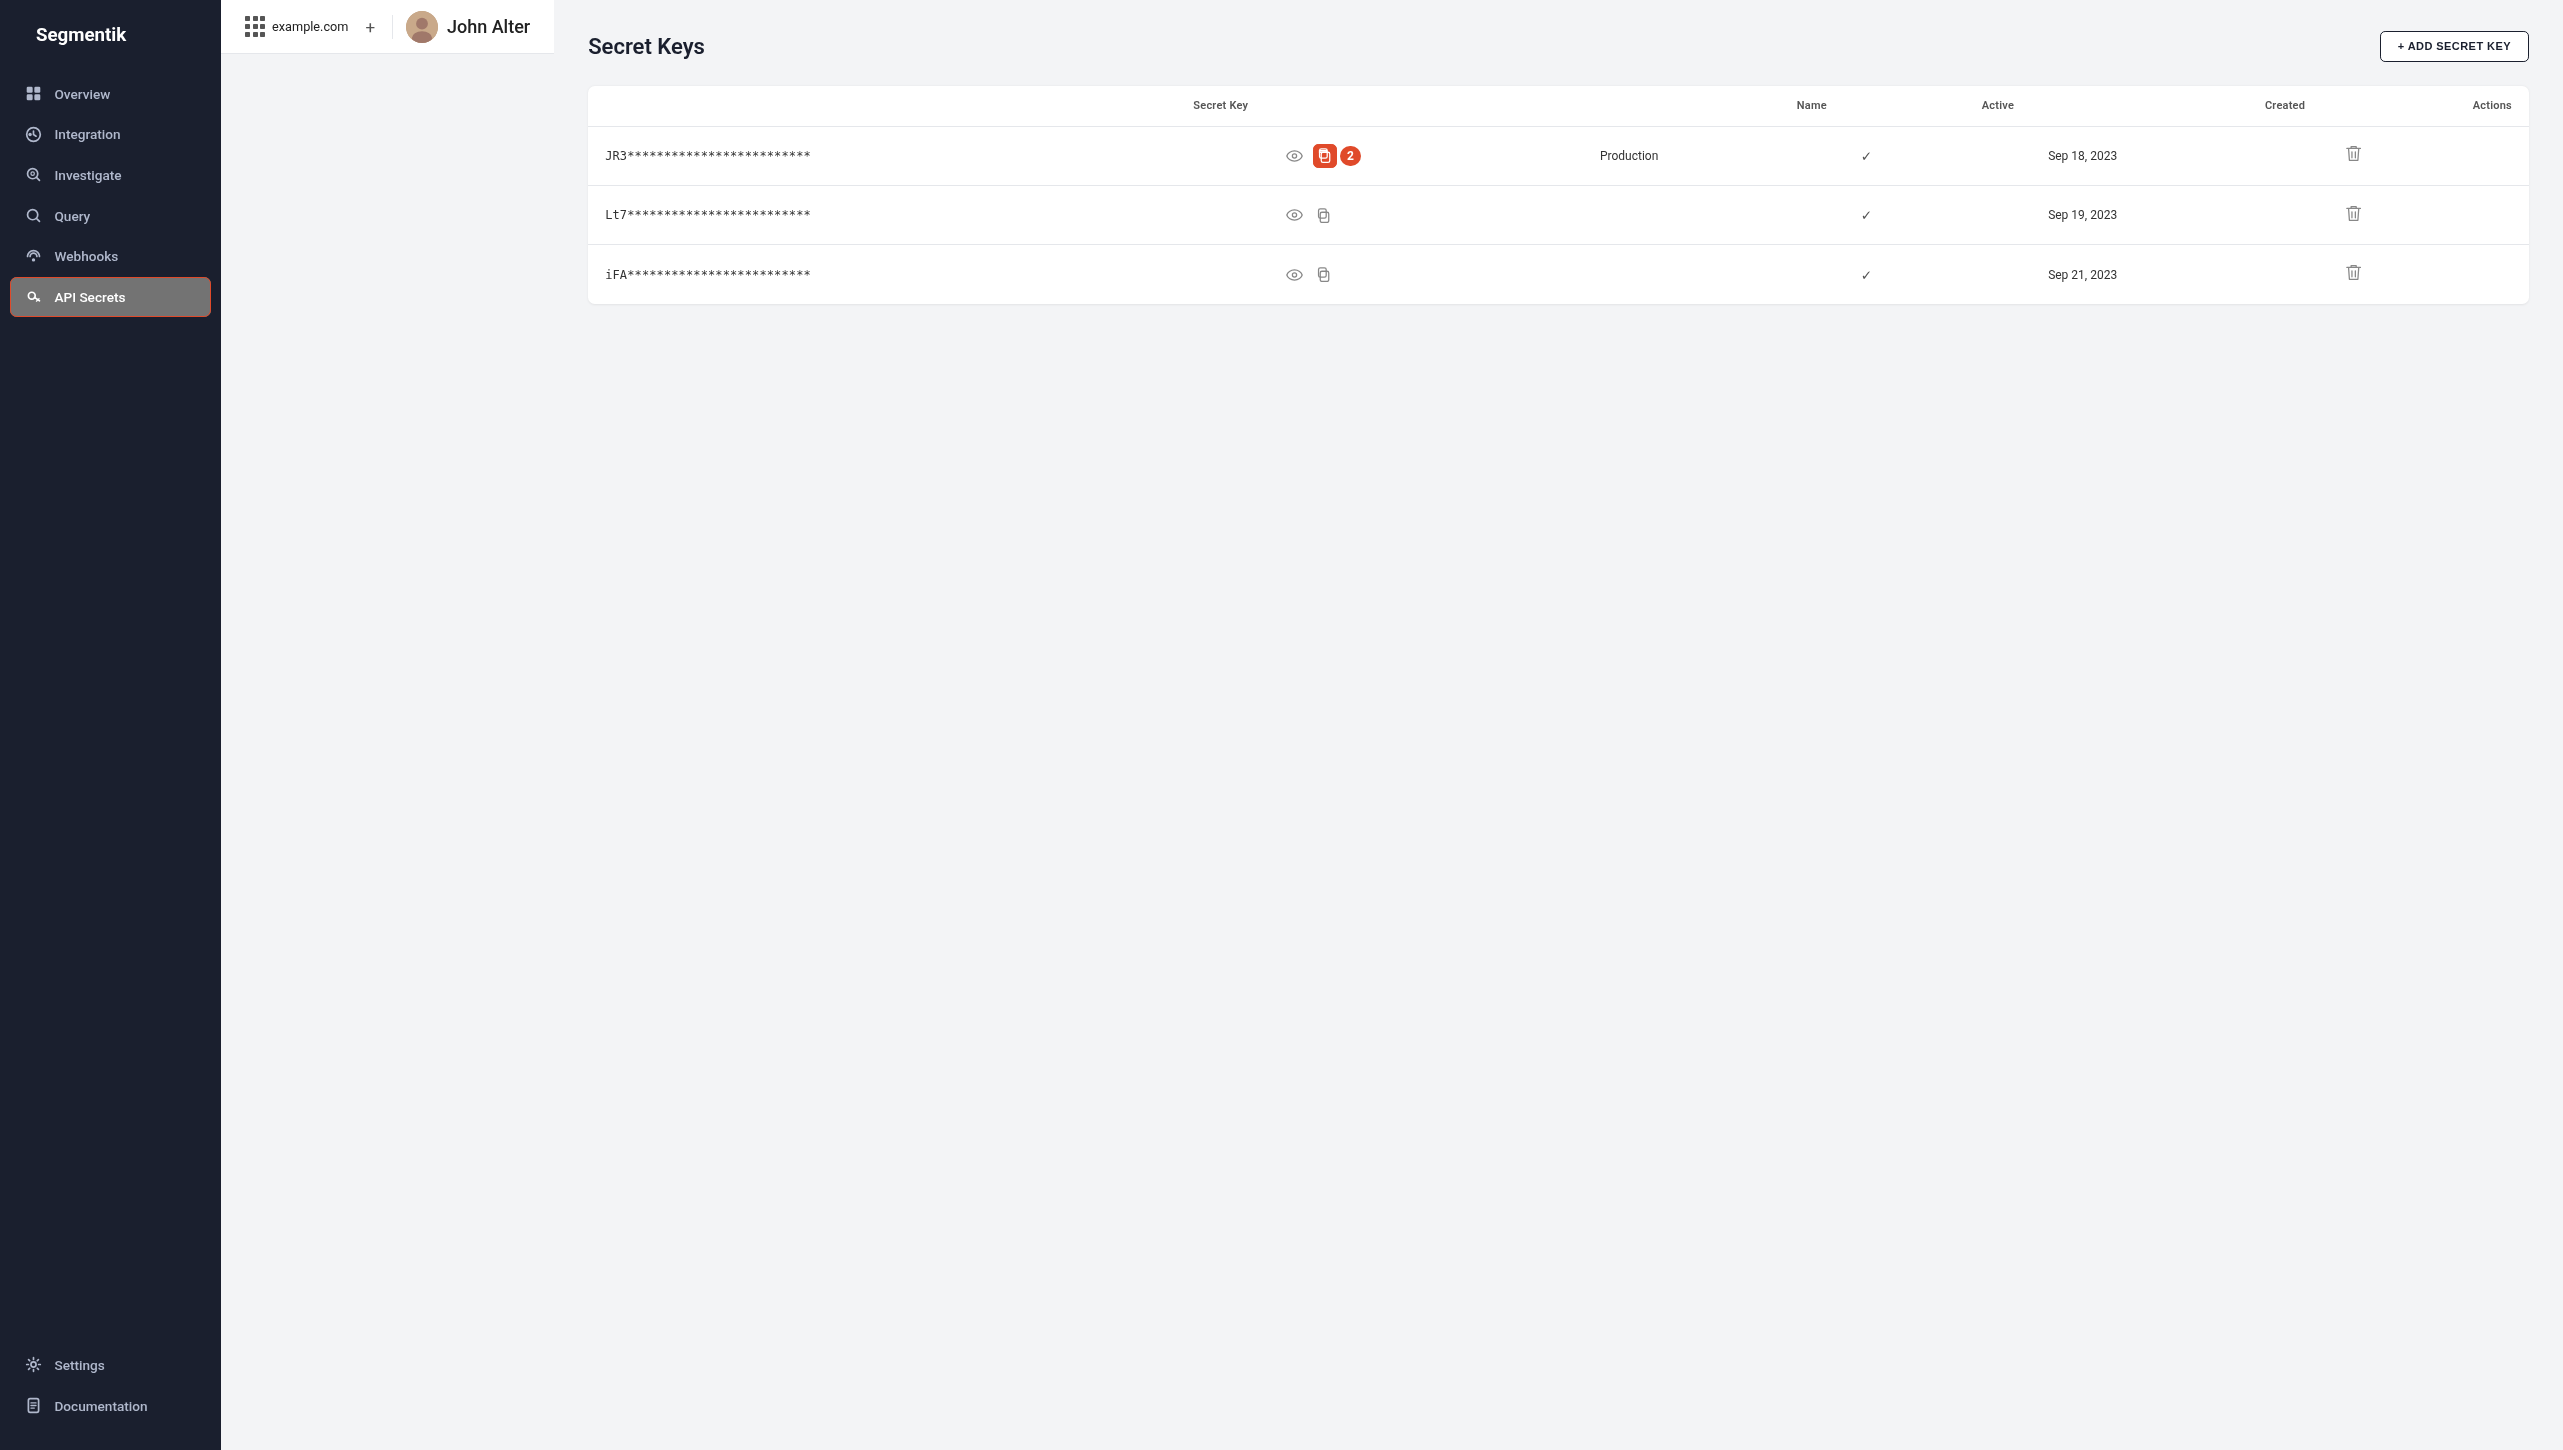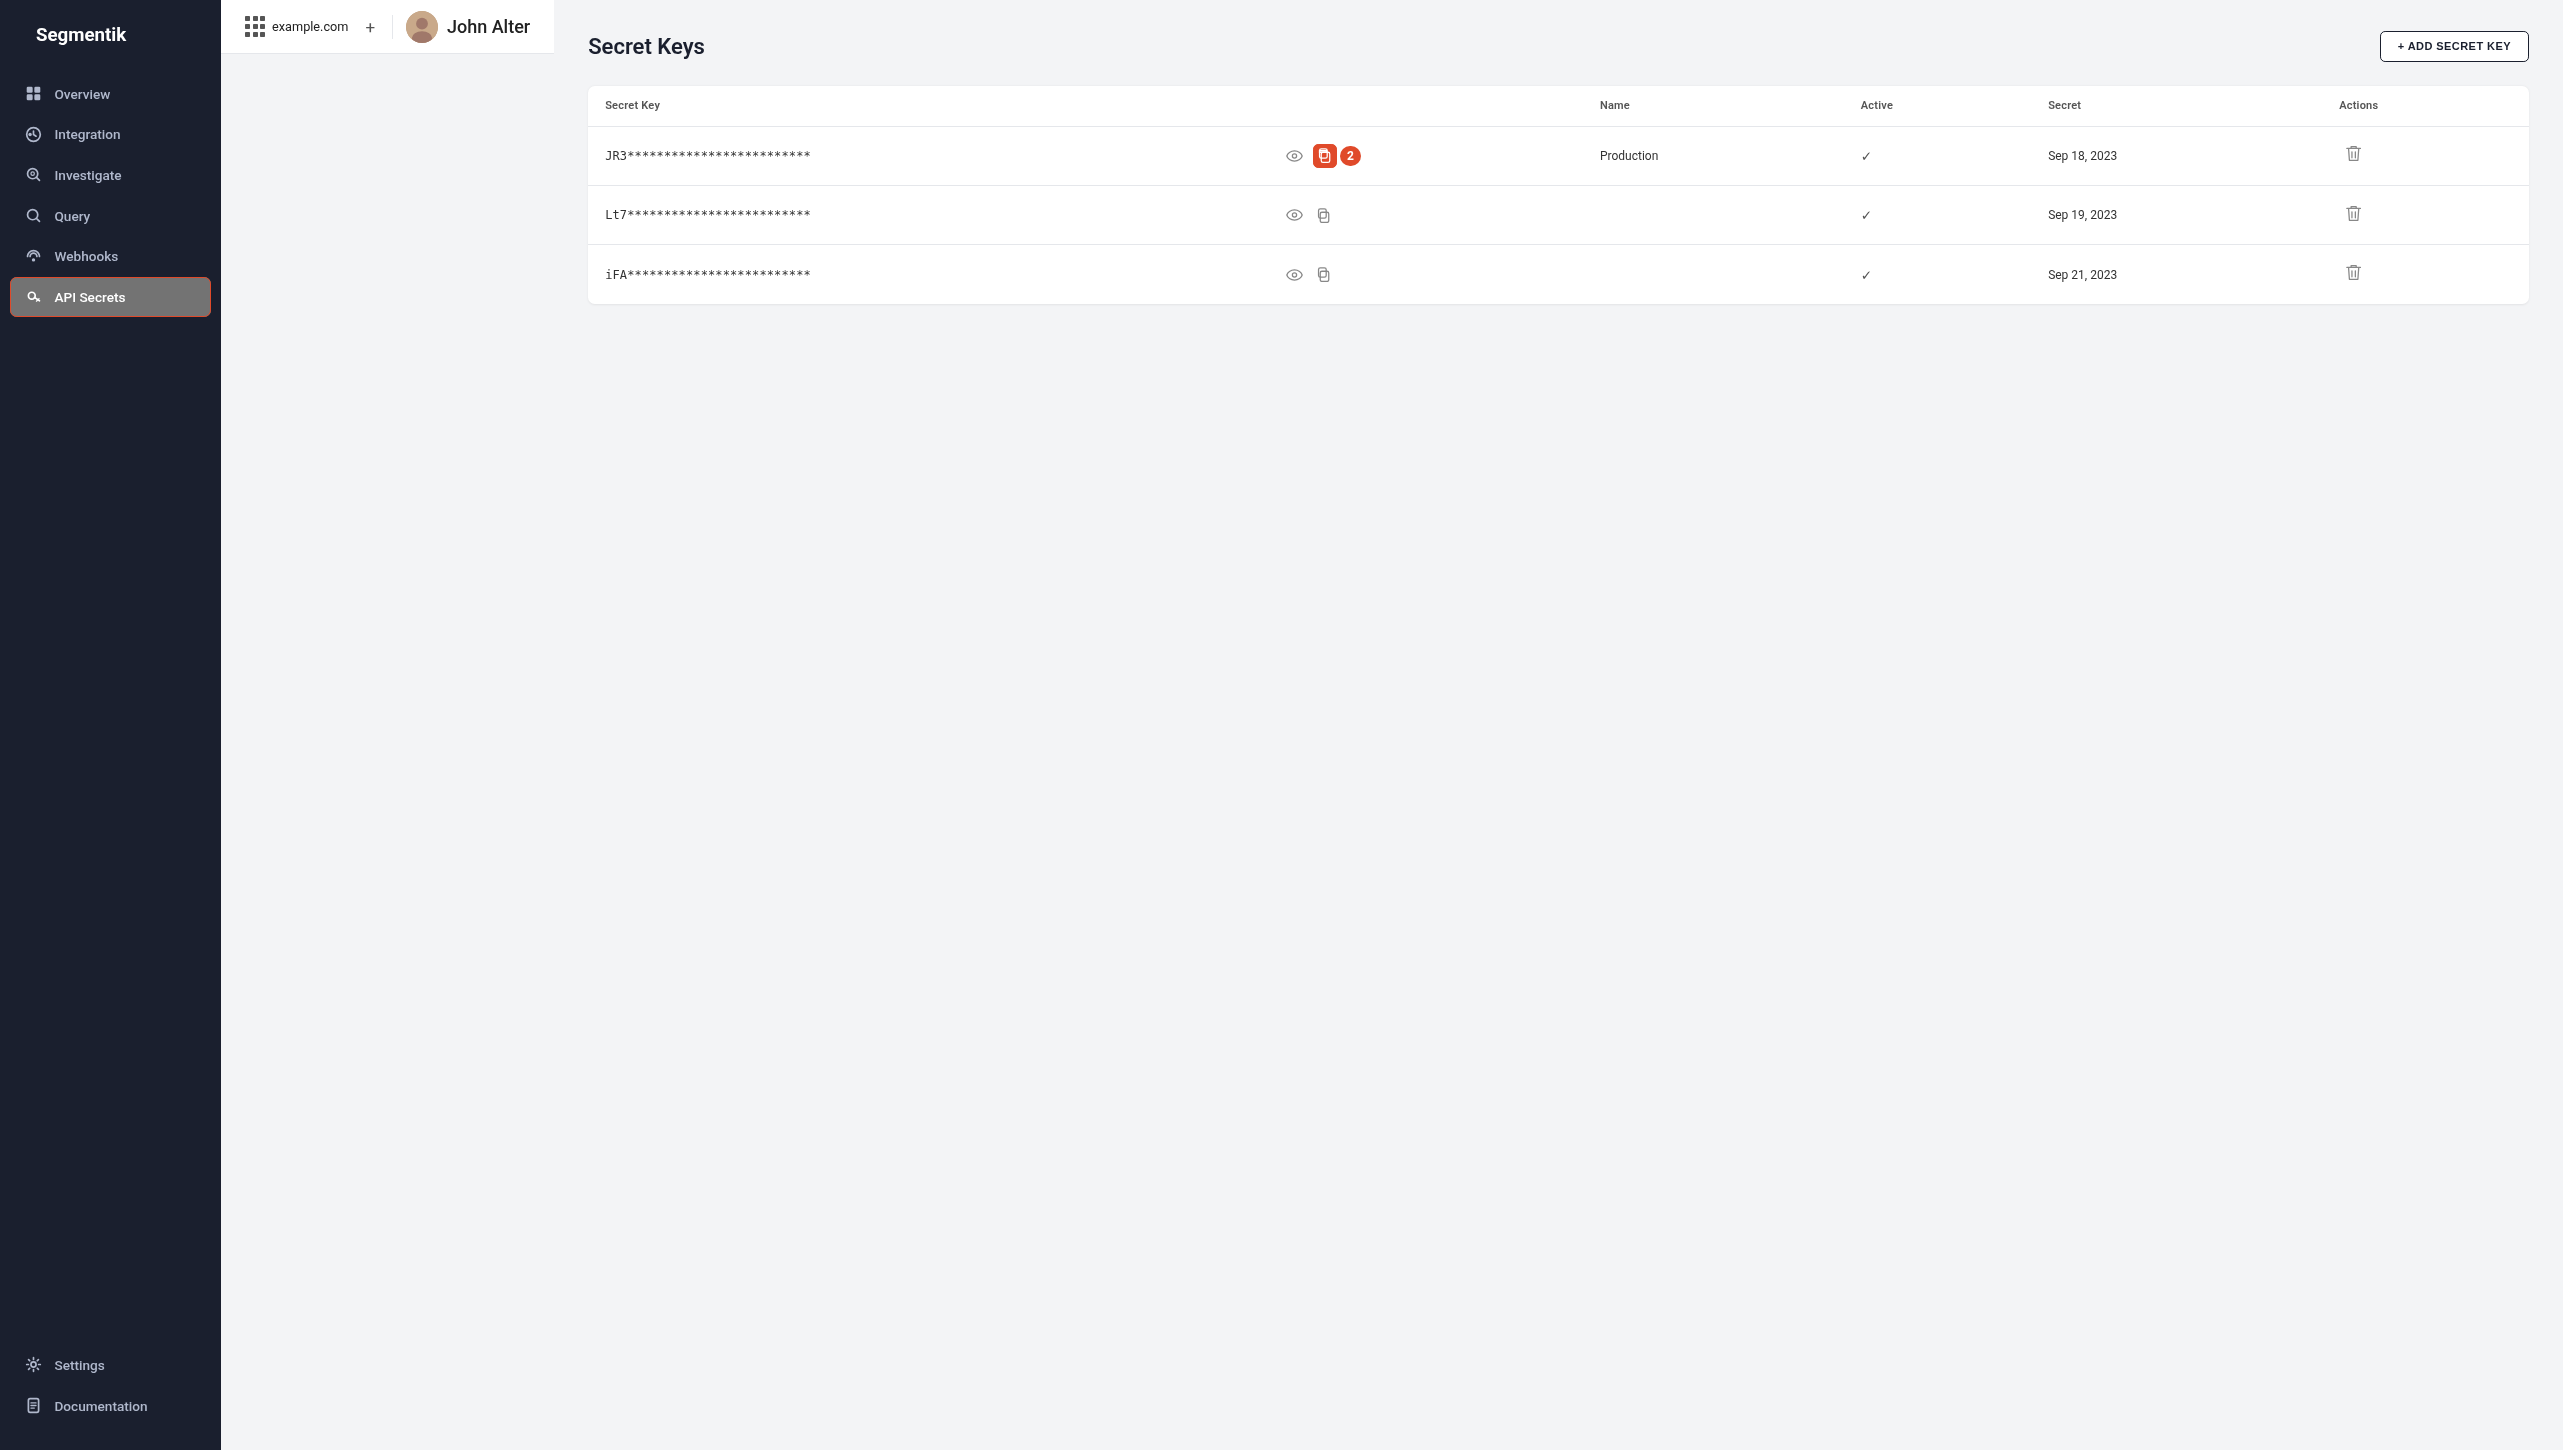--- a/index.html
+++ b/index.html
@@ -164,21 +164,21 @@
       box-shadow: 0 0.8px 2.5px rgba(0,0,0,0.07);
     }
     table {
       width: 100%;
       border-collapse: collapse;
     }
     thead tr {
       border-bottom: 1.3px solid #e5e7eb;
     }
     thead th {
-      text-align: left;
+      text-align: right;
       padding: 13.6px 17px;
       font-size: 11px;
       font-weight: 600;
       color: #555;
       letter-spacing: 0.02em;
     }
     tbody tr {
       border-bottom: 0.8px solid #e5e7eb;
     }
     tbody tr:last-child { border-bottom: none; }
@@ -377,21 +377,21 @@
     </div>
 
     <div class="table-wrapper">
       <table>
         <thead>
           <tr>
             <th>Secret Key</th>
             <th></th>
             <th>Name</th>
             <th>Active</th>
-            <th>Secret</th>
+            <th>Created</th>
             <th>Actions</th>
           </tr>
         </thead>
         <tbody>
 
           <tr>
             <td>
               <div class="key-cell">
                 <span class="key-text">JR3*************************</span>
               </div>

